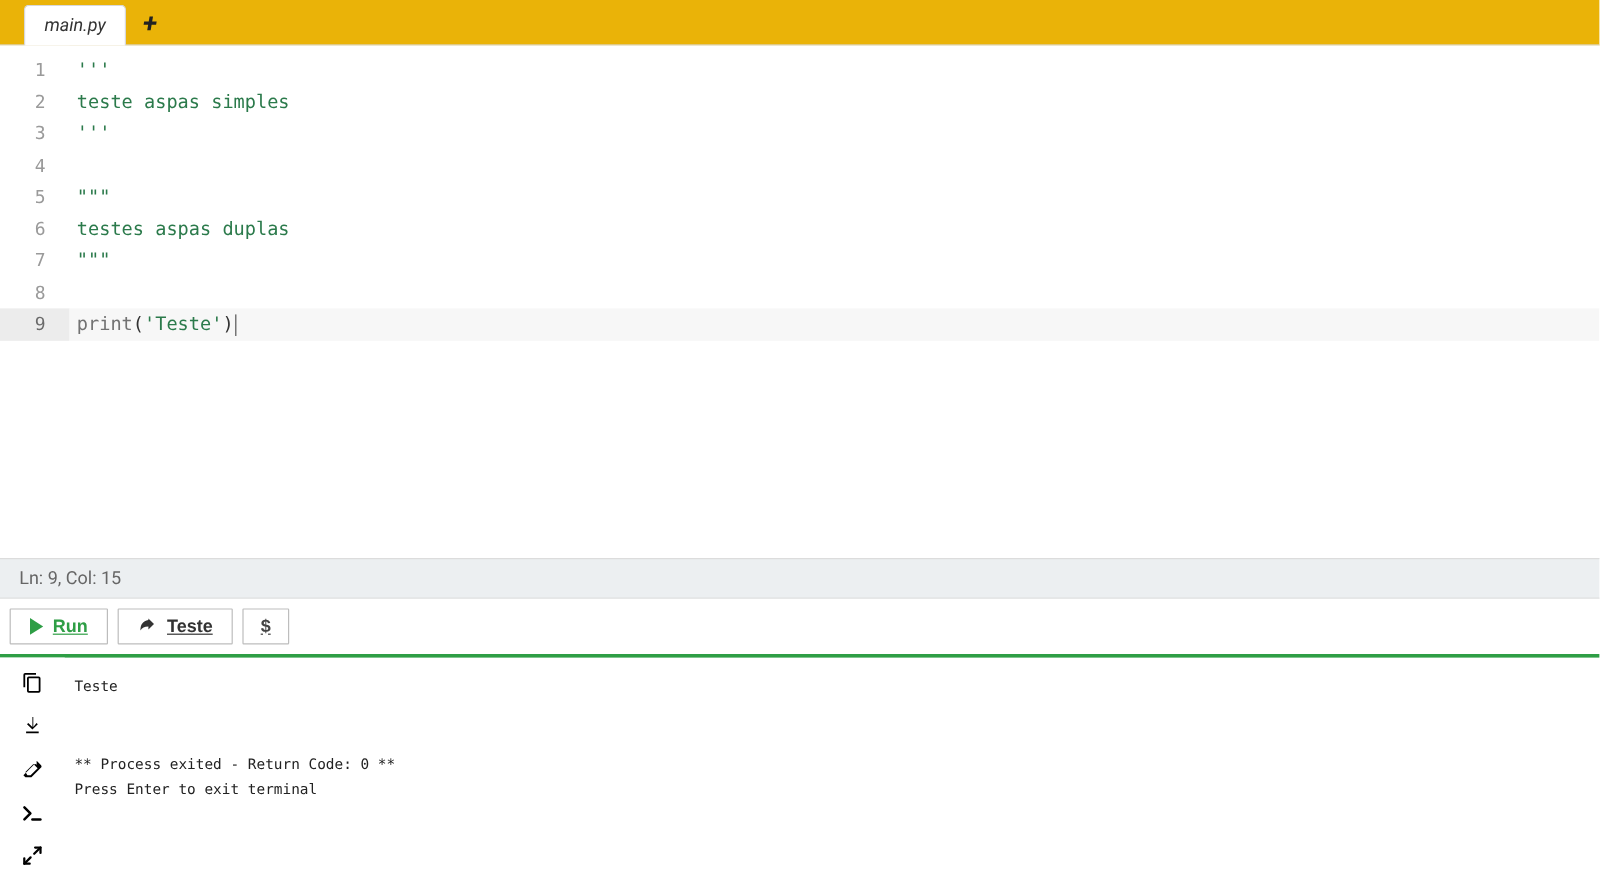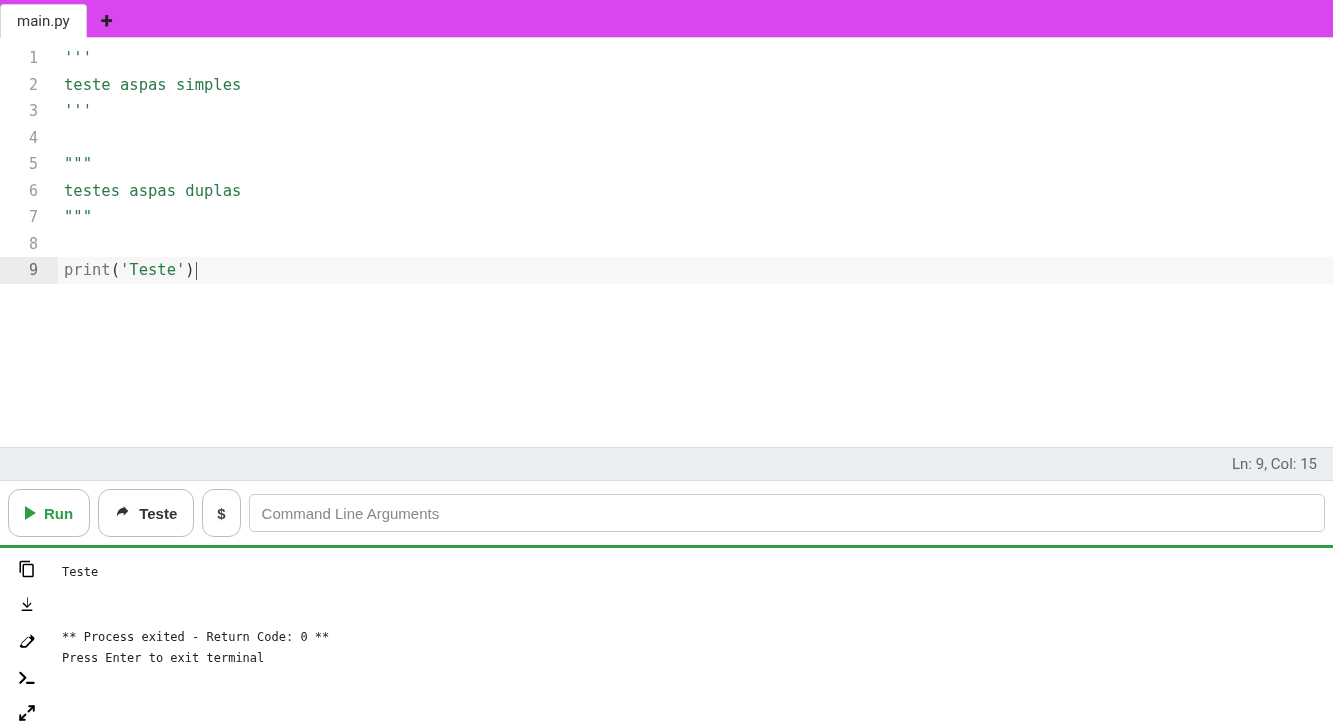--- a/index.html
+++ b/index.html
@@ -9,26 +9,27 @@
     color: #333;
     background: #fff;
     width: 1333px;
     height: 724px;
     overflow: hidden;
     display: flex;
     flex-direction: column;
   }
   
   .tab-bar {
-    background: #d946ef;
+    background: #eab308;
     border-bottom: 1px solid #d8d8d8;
     display: flex;
     align-items: center;
     height: 38px;
-    padding-left: 0;
+    padding-left: 20px;
+    font-style: italic;
   }
   .tab {
     background: #fff;
     border: 1px solid #d8d8d8;
     border-bottom: none;
     border-radius: 4px 4px 0 0;
     padding: 8px 16px;
     font-size: 15px;
     color: #333;
     margin-top: 4px;
@@ -105,43 +106,43 @@
   .status-bar {
     background: #eceff1;
     border-top: 1px solid #dcdcdc;
     border-bottom: 1px solid #dcdcdc;
     height: 34px;
     display: flex;
     align-items: center;
     padding: 0 16px;
     font-size: 15px;
     color: #666;
-    justify-content: flex-end;
   }
   
   .action-bar {
     display: flex;
     align-items: center;
     gap: 8px;
     padding: 8px;
     background: #fff;
   }
   .btn {
     display: inline-flex;
     align-items: center;
     gap: 8px;
     border: 1px solid #bdbdbd;
-    border-radius: 12px;
+    border-radius: 1px;
     background: #fff;
     padding: 8px 16px;
     font-size: 15px;
     font-weight: 600;
     color: #333;
     cursor: pointer;
-    height: 48px;
+    height: 30px;
+    text-decoration: underline;
   }
   .btn-run { color: #2e9e45; border-color: #bcbcbc; }
   .btn-run .play-icon {
     width: 0; height: 0;
     border-left: 11px solid #2e9e45;
     border-top: 7px solid transparent;
     border-bottom: 7px solid transparent;
   }
   .btn-share .share-icon { font-size: 16px; }
   .btn-dollar {
@@ -234,21 +235,20 @@
     <span class="share-icon">
       <svg width="16" height="16" viewBox="0 0 24 24" fill="#333">
           <path d="M13 5l7 7-7 7v-4c-5 0-8 1.5-10 5 0-7 3-12 10-13V5z"></path>
         </svg>
     </span>
     <span>Teste</span>
   </button>
   <button class="btn btn-dollar">
     <span>$</span>
   </button>
-  <input class="cmd-input" type="text" placeholder="Command Line Arguments" style="">
 </div>
 
 <div class="terminal-wrap">
   <div class="terminal-icons">
     <div class="ticon">
       <svg width="18" height="18" viewBox="0 0 24 24" fill="#000">
           <path d="M16 1H4a2 2 0 0 0-2 2v14h2V3h12V1zm3 4H8a2 2 0 0 0-2 2v14a2 2 0 0 0 2 2h11a2 2 0 0 0 2-2V7a2 2 0 0 0-2-2zm0 16H8V7h11v14z"></path>
         </svg>
     </div>
     <div class="ticon">

